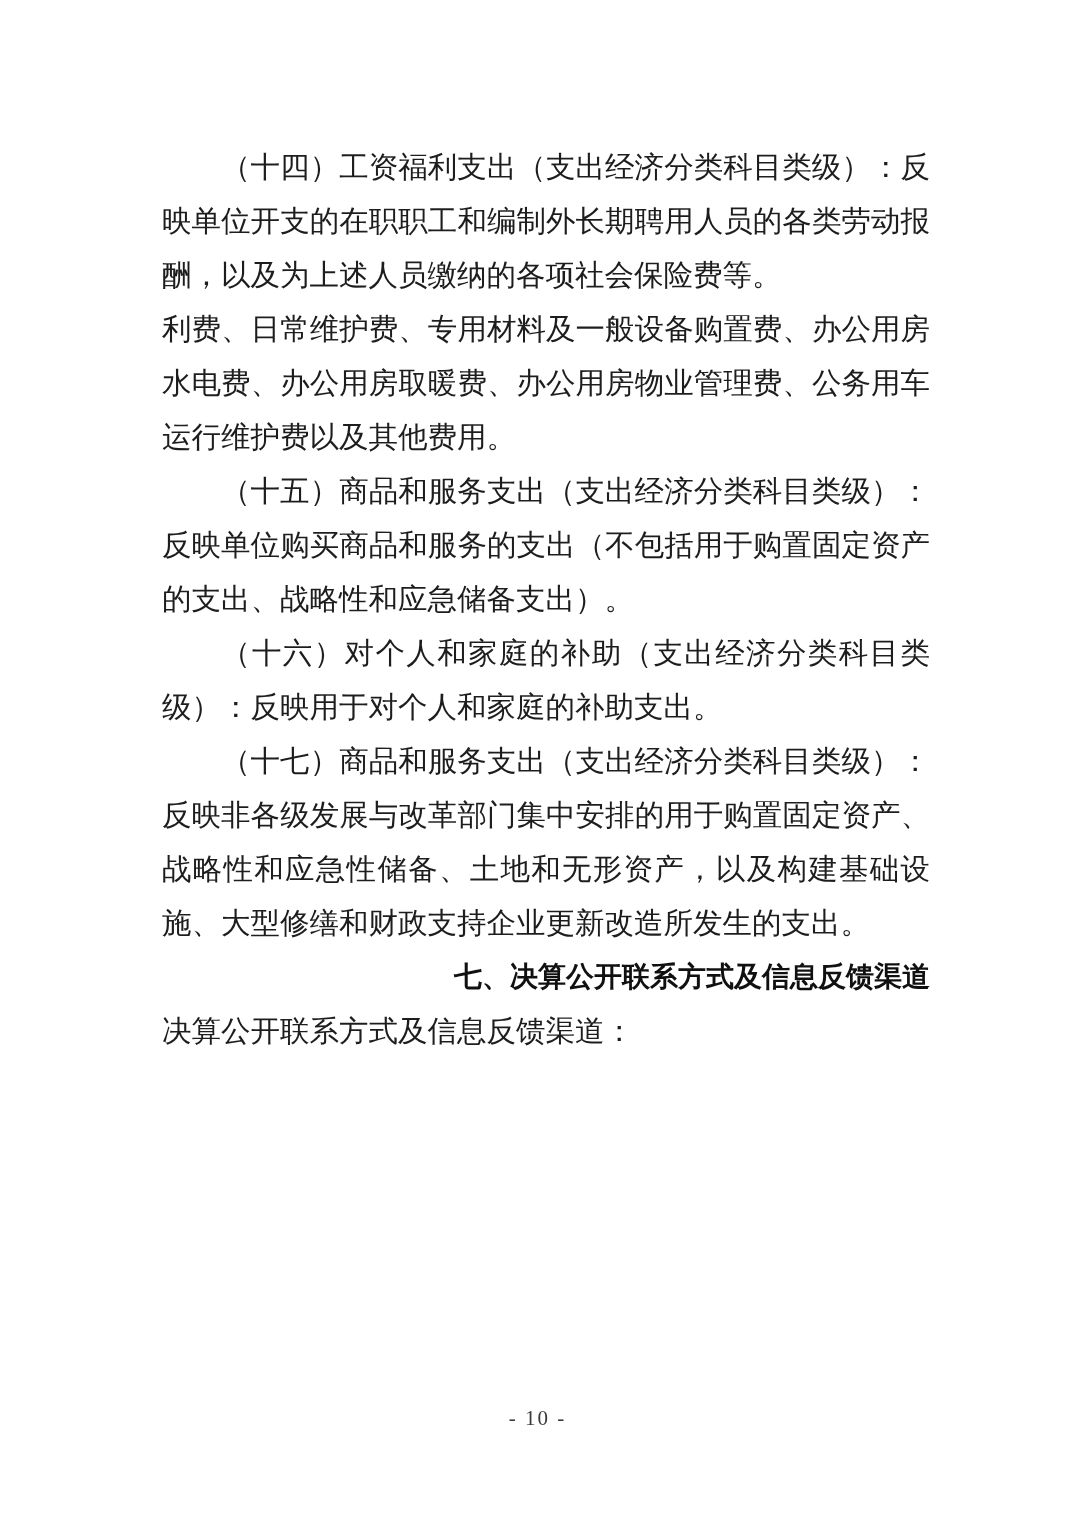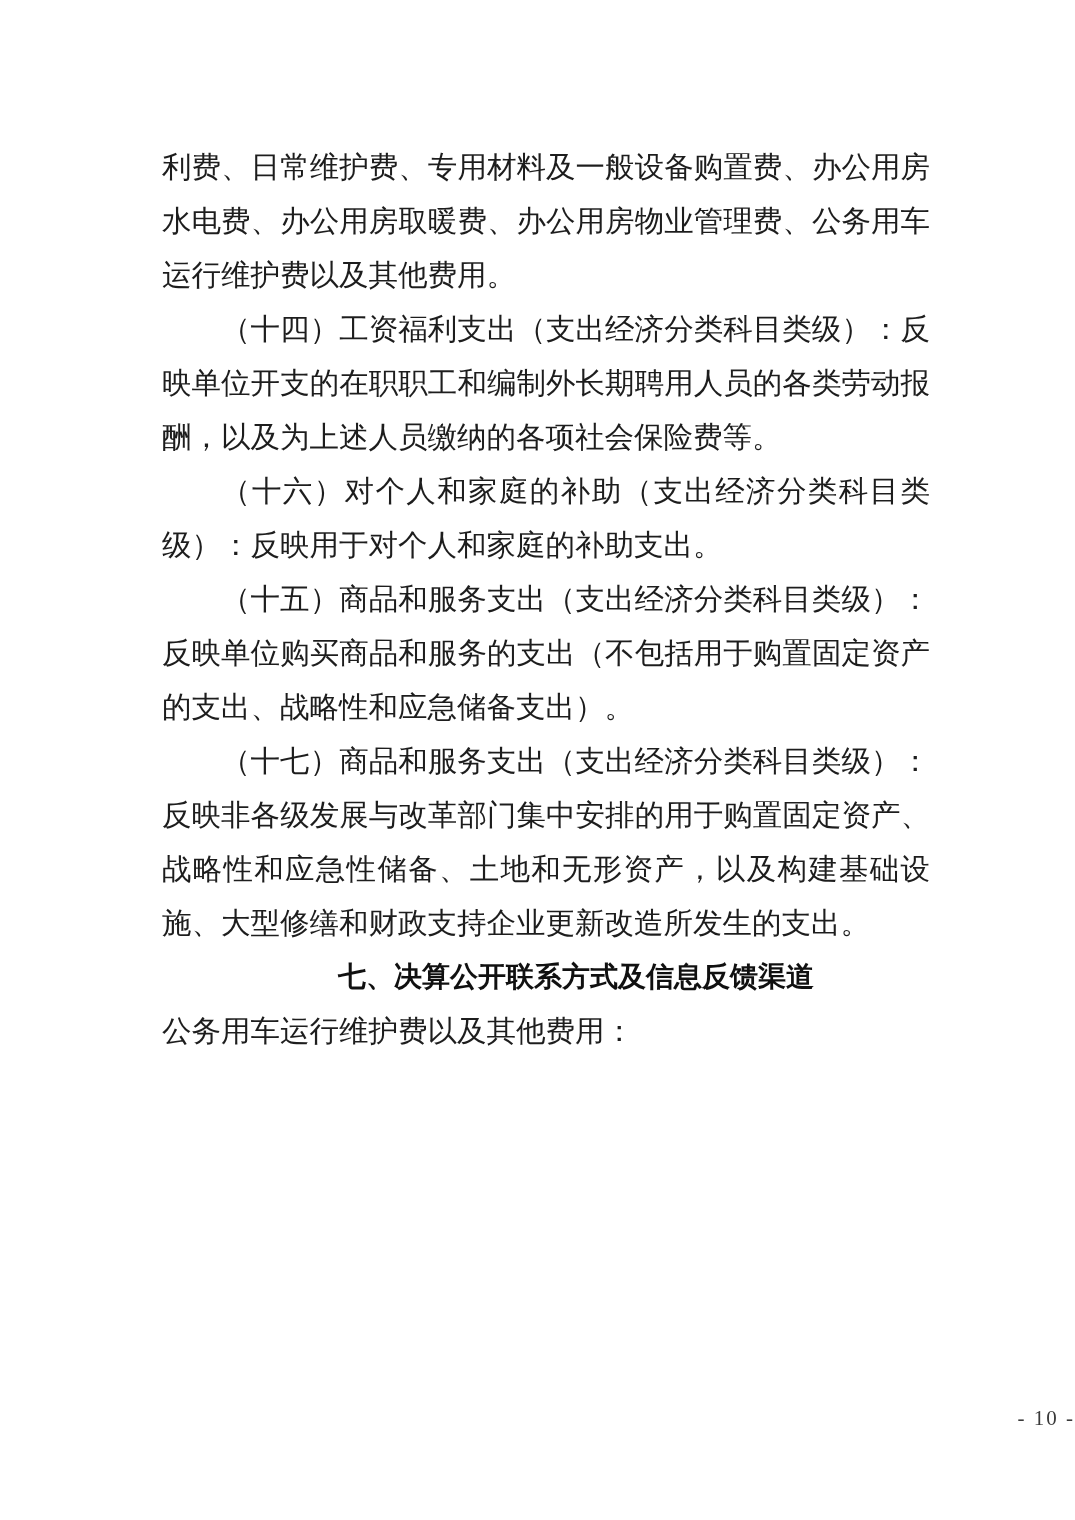--- a/index.html
+++ b/index.html
@@ -35,58 +35,58 @@
   }
   h2.heading {
     margin: 0;
     padding: 0;
     font-family: "Liberation Sans", "DejaVu Sans", sans-serif;
     font-weight: bold;
     font-size: 28px;
     line-height: 54px;
     color: #101010;
     text-indent: 60px;
-    text-align: center;
+    text-align: right;
   }
   .contact-row .gap {
     display: inline-block;
     width: 40px;
   }
   .footer {
     position: absolute;
     top: 1404px;
     left: 0;
     width: 100%;
-    text-align: right;
+    text-align: center;
     font-size: 21px;
     line-height: 28px;
     color: #3a3a3a;
     letter-spacing: 2px;
   }
 </style>
 </head>
 <body>
 
 <div class="page">
 
   <div class="body-text">
 
+    <p class="para indent">（十四）工资福利支出（支出经济分类科目类级）：反映单位开支的在职职工和编制外长期聘用人员的各类劳动报酬，以及为上述人员缴纳的各项社会保险费等。</p>
+
     <p class="para">利费、日常维护费、专用材料及一般设备购置费、办公用房水电费、办公用房取暖费、办公用房物业管理费、公务用车运行维护费以及其他费用。</p>
 
-    <p class="para indent">（十四）工资福利支出（支出经济分类科目类级）：反映单位开支的在职职工和编制外长期聘用人员的各类劳动报酬，以及为上述人员缴纳的各项社会保险费等。</p>
+    <p class="para indent">（十五）商品和服务支出（支出经济分类科目类级）：反映单位购买商品和服务的支出（不包括用于购置固定资产的支出、战略性和应急储备支出）。</p>
 
     <p class="para indent">（十六）对个人和家庭的补助（支出经济分类科目类级）：反映用于对个人和家庭的补助支出。</p>
-
-    <p class="para indent">（十五）商品和服务支出（支出经济分类科目类级）：反映单位购买商品和服务的支出（不包括用于购置固定资产的支出、战略性和应急储备支出）。</p>
 
     <p class="para indent">（十七）商品和服务支出（支出经济分类科目类级）：反映非各级发展与改革部门集中安排的用于购置固定资产、战略性和应急性储备、土地和无形资产，以及构建基础设施、大型修缮和财政支持企业更新改造所发生的支出。</p>
 
     <h2 class="heading">七、决算公开联系方式及信息反馈渠道</h2>
 
-    <p class="para">公务用车运行维护费以及其他费用：</p>
+    <p class="para">决算公开联系方式及信息反馈渠道：</p>
 
 
   </div>
 
   <div class="footer">
     <span>- 10 -</span>
   </div>
 
 </div>
 

